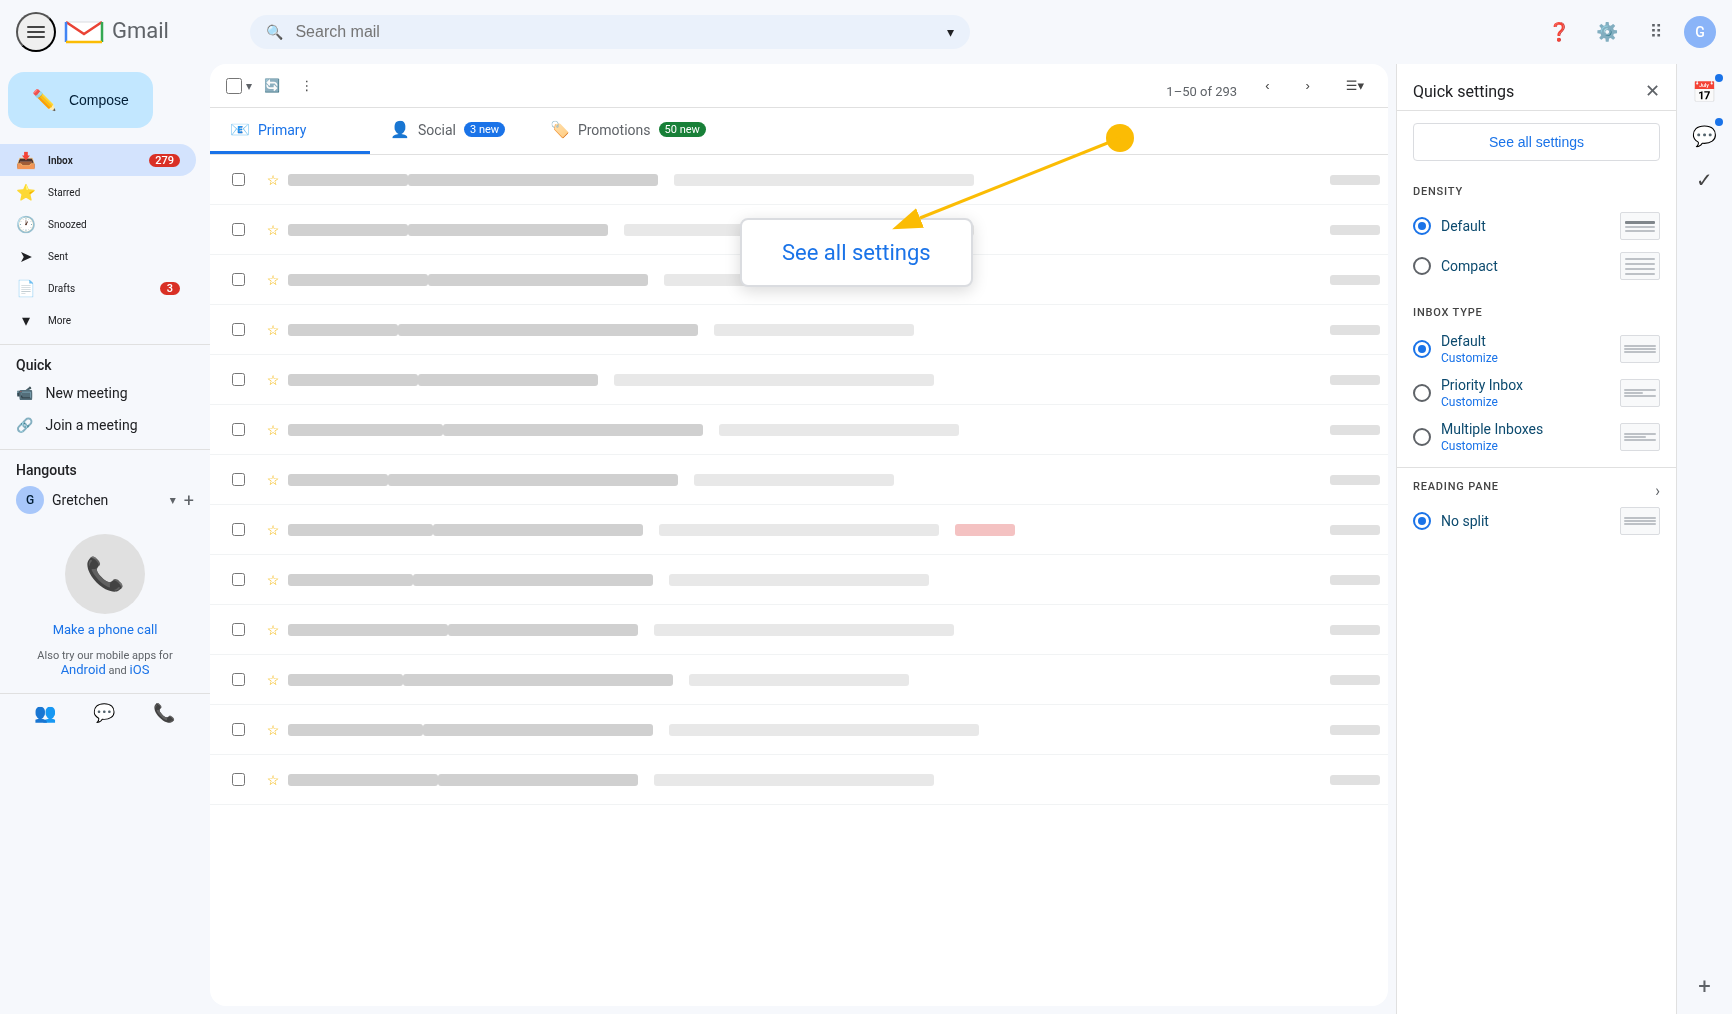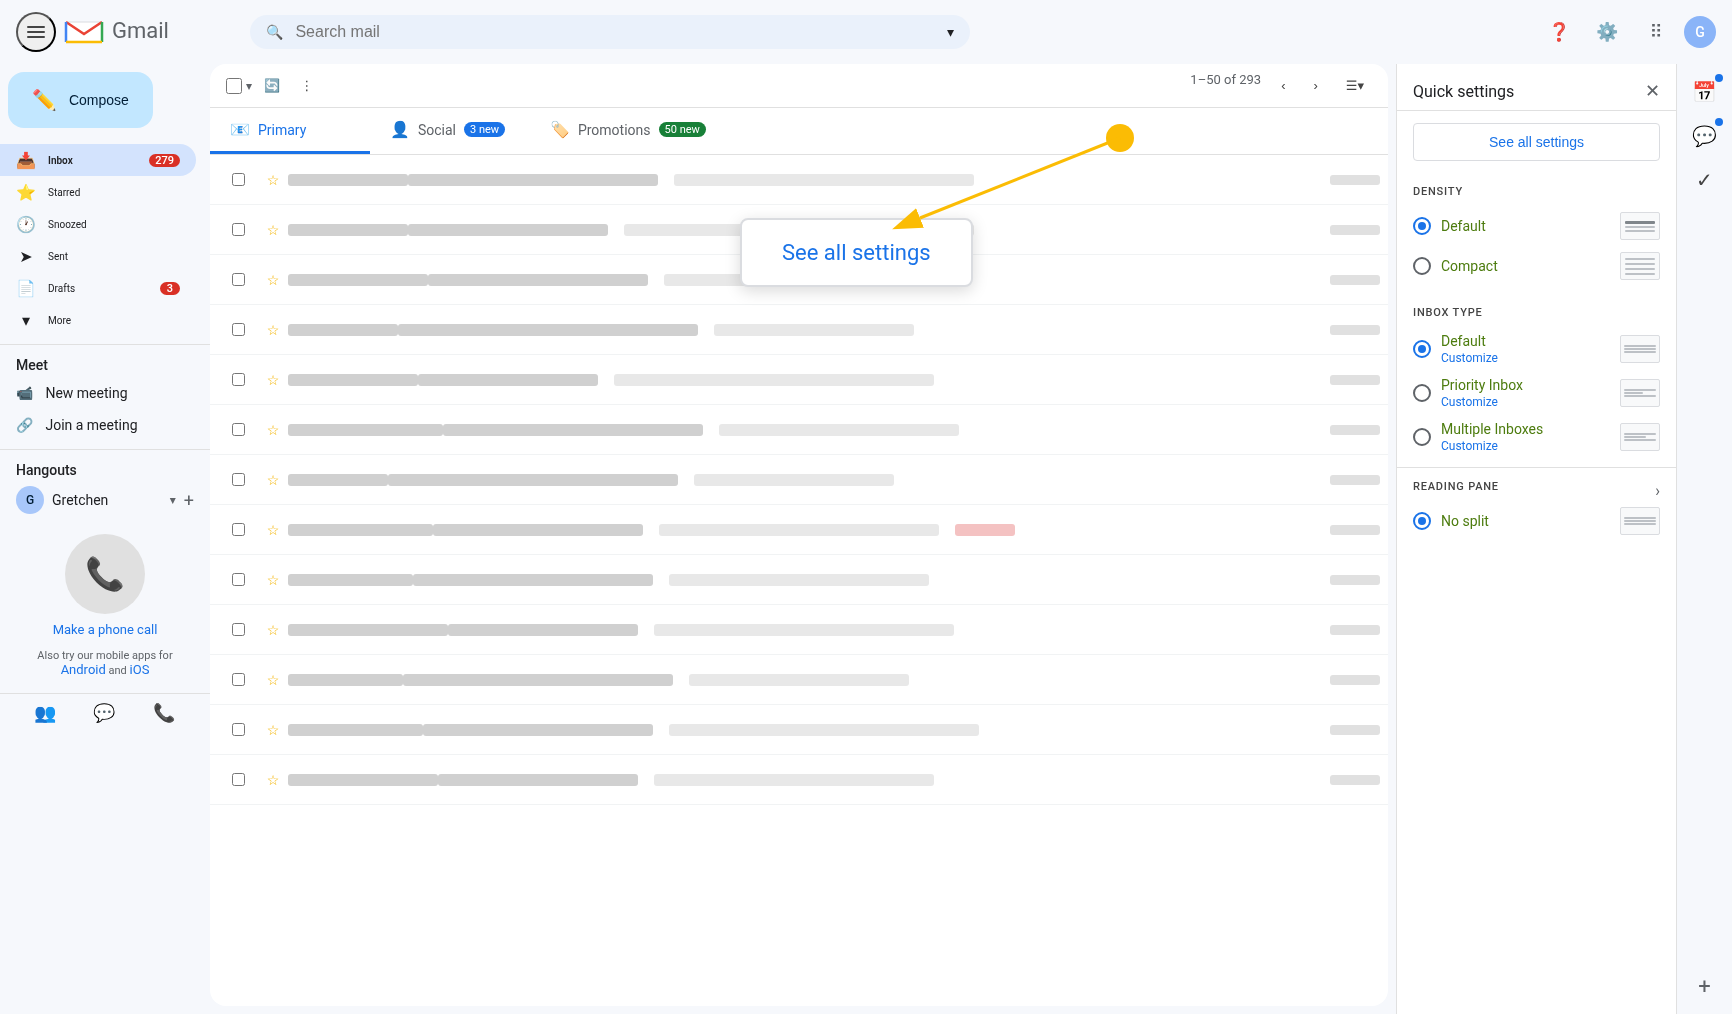--- a/index.html
+++ b/index.html
@@ -44,21 +44,21 @@
     .phone-circle { width: 80px; height: 80px; background: #e0e0e0; border-radius: 50%; margin: 0 auto 8px; display: flex; align-items: center; justify-content: center; }
     .phone-link { color: #1a73e8; text-decoration: none; font-size: 13px; }
     .phone-subtext { font-size: 11px; margin-top: 12px; }
 
     
     .content-area { flex: 1; display: flex; flex-direction: column; overflow: hidden; background: white; border-radius: 16px; margin: 0 8px 8px 0; }
 
     
     .email-toolbar { display: flex; align-items: center; padding: 8px 16px; gap: 4px; border-bottom: 1px solid #e0e0e0; }
     .toolbar-btn { background: none; border: none; cursor: pointer; padding: 6px 8px; border-radius: 4px; color: #444; font-size: 13px; display: flex; align-items: center; gap: 4px; }
-    .pagination-info { margin-left: auto; color: #5f6368; font-size: 13px; display: flex; align-items: flex-start; gap: 12px; }
+    .pagination-info { margin-left: auto; color: #5f6368; font-size: 13px; display: flex; align-items: flex-end; gap: 20px; }
 
     
     .tabs-bar { display: flex; border-bottom: 1px solid #e0e0e0; }
     .tab { display: flex; align-items: center; gap: 8px; padding: 12px 20px; cursor: pointer; border-bottom: 3px solid transparent; color: #5f6368; font-size: 14px; min-width: 160px; }
     .tab.active { color: #1a73e8; border-bottom-color: #1a73e8; }
     .tab-icon { font-size: 16px; }
     .tab-badge { background: #1a73e8; color: white; border-radius: 8px; padding: 1px 6px; font-size: 11px; }
     .tab-badge.promo { background: #188038; }
 
     
@@ -81,21 +81,21 @@
     .qs-close { background: none; border: none; cursor: pointer; color: #5f6368; font-size: 18px; }
 
     .qs-see-all { display: block; margin: 12px 16px; padding: 10px; text-align: center; color: #1a73e8; border: 1px solid #dadce0; border-radius: 4px; cursor: pointer; font-size: 14px; background: white; }
 
     .qs-section { padding: 12px 16px; }
     .qs-section-title { font-size: 11px; font-weight: 500; color: #444; text-transform: uppercase; letter-spacing: 0.8px; margin-bottom: 8px; }
     .qs-option { display: flex; align-items: center; gap: 10px; padding: 6px 0; cursor: pointer; }
     .qs-radio { width: 18px; height: 18px; border-radius: 50%; border: 2px solid #5f6368; display: flex; align-items: center; justify-content: center; flex-shrink: 0; }
     .qs-radio.selected { border-color: #1a73e8; }
     .qs-radio.selected::after { content: ''; width: 8px; height: 8px; border-radius: 50%; background: #1a73e8; display: block; }
-    .qs-option-label { font-size: 14px; color: #4d7c0f; flex: 1; }
+    .qs-option-label { font-size: 14px; color: #0c4a6e; flex: 1; }
     .qs-density-preview { width: 40px; height: 28px; border: 1px solid #dadce0; border-radius: 2px; background: #f8f9fa; display: flex; flex-direction: column; justify-content: center; gap: 2px; padding: 3px 4px; flex-shrink: 0; }
     .qs-density-line { height: 2px; background: #bdc1c6; border-radius: 1px; }
     .qs-density-line.bold { height: 3px; background: #80868b; }
 
     .qs-theme-section { padding: 8px 16px; }
     .qs-theme-header { display: flex; align-items: center; justify-content: space-between; margin-bottom: 8px; }
     .qs-view-all { color: #1a73e8; font-size: 14px; cursor: pointer; background: none; border: none; }
     .qs-theme-thumb { width: 60px; height: 40px; border: 2px solid #1a73e8; border-radius: 4px; overflow: hidden; background: #e8f0fe; cursor: pointer; }
     .theme-mini { width: 100%; height: 100%; background: linear-gradient(180deg, #3c4043 30%, #f8f9fa 30%); }
 
@@ -187,21 +187,21 @@
       <span class="nav-item-label">Drafts</span>
       <span class="nav-item-badge">3</span>
     </div>
     <div class="nav-item">
       <span class="nav-item-icon">▾</span>
       <span class="nav-item-label">More</span>
     </div>
 
     <div class="nav-divider"></div>
 
-    <div class="meet-header">Meet</div>
+    <div class="meet-header">Quick</div>
     <div class="meet-item">
       <span>📹</span>
       <span>New meeting</span>
     </div>
     <div class="meet-item">
       <span>🔗</span>
       <span>Join a meeting</span>
     </div>
 
     <div class="nav-divider"></div>

